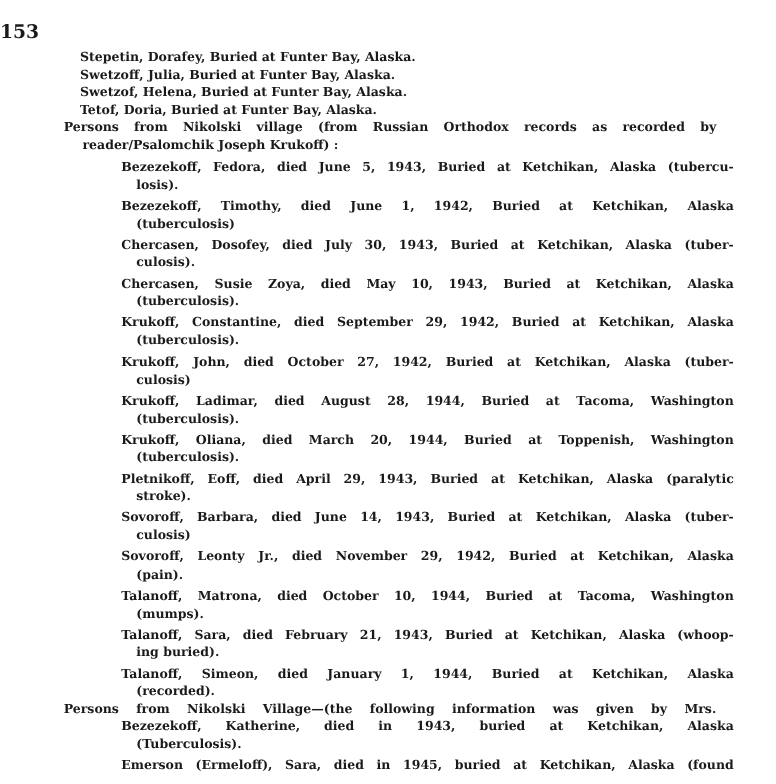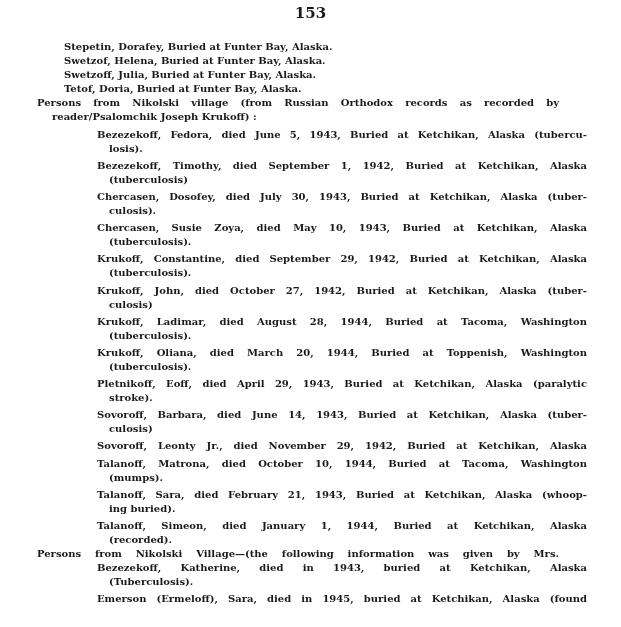--- a/index.html
+++ b/index.html
@@ -1,57 +1,57 @@
 <!DOCTYPE html>
 <html><head>
 <meta charset="utf-8">
 <style>
   html, body { margin: 0; padding: 0; background: #ffffff; }
   body { width: 621px; height: 627px; overflow: hidden; position: relative;
          font-family: "DejaVu Serif", "Liberation Serif", serif; color: #1a1a1a; }
   .page { position: absolute; left: 0; top: 0; width: 621px; height: 627px; }
-  .page-number { position: absolute; top: 4px; left: 0; width: 621px; text-align: center;
+  .page-number { position: absolute; top: 16px; left: 0; width: 621px; 
                  font-size: 15px; font-weight: bold; letter-spacing: 0px; }
   .body-text { position: absolute; top: 40px; left: 0; width: 621px; }
   .line { font-size: 10px; line-height: 14.1px; font-weight: bold; white-space: nowrap; }
   .simple { padding-left: 64px; }
-  .header { padding-left: 37px; width: 522px; }
+  .header { padding-left: 51px; width: 522px; }
   .entry { width: 490px; padding-left: 64px; margin-left: 33px; }
   .justify { text-align: justify; text-align-last: justify; white-space: normal; }
   .hang { display: block; }
   .cont { display: block; padding-left: 12px; text-align: center; text-align-last: left; }
   .header .cont { padding-left: 15px; }
   .entry-block { margin-bottom: 3px; }
 </style>
 </head>
 <body>
 
 <div class="page">
   <div class="page-number">153</div>
 
   <div class="body-text">
     <div>
       <div class="line simple">Stepetin, Dorafey, Buried at Funter Bay, Alaska.</div>
+      <div class="line simple">Swetzoff, Julia, Buried at Funter Bay, Alaska.</div>
       <div class="line simple">Swetzof, Helena, Buried at Funter Bay, Alaska.</div>
-      <div class="line simple">Swetzoff, Julia, Buried at Funter Bay, Alaska.</div>
       <div class="line simple">Tetof, Doria, Buried at Funter Bay, Alaska.</div>
     </div>
 
     <div class="line header entry-block">
       <span class="hang justify">Persons from Nikolski village (from Russian Orthodox records as recorded by</span>
       <span class="cont">reader/Psalomchik Joseph Krukoff) :</span>
     </div>
 
     <div>
       <div class="line entry entry-block">
           <span class="hang justify">Bezezekoff, Fedora, died June 5, 1943, Buried at Ketchikan, Alaska (tubercu-</span>
           <span class="cont">losis).</span>
         </div>
       <div class="line entry entry-block">
-          <span class="hang justify">Bezezekoff, Timothy, died September 1, 1942, Buried at Ketchikan, Alaska</span>
+          <span class="hang justify">Bezezekoff, Timothy, died June 1, 1942, Buried at Ketchikan, Alaska</span>
           <span class="cont">(tuberculosis)</span>
         </div>
       <div class="line entry entry-block">
           <span class="hang justify">Chercasen, Dosofey, died July 30, 1943, Buried at Ketchikan, Alaska (tuber-</span>
           <span class="cont">culosis).</span>
         </div>
       <div class="line entry entry-block">
           <span class="hang justify">Chercasen, Susie Zoya, died May 10, 1943, Buried at Ketchikan, Alaska</span>
           <span class="cont">(tuberculosis).</span>
         </div>
@@ -74,20 +74,21 @@
       <div class="line entry entry-block">
           <span class="hang justify">Pletnikoff, Eoff, died April 29, 1943, Buried at Ketchikan, Alaska (paralytic</span>
           <span class="cont">stroke).</span>
         </div>
       <div class="line entry entry-block">
           <span class="hang justify">Sovoroff, Barbara, died June 14, 1943, Buried at Ketchikan, Alaska (tuber-</span>
           <span class="cont">culosis)</span>
         </div>
       <div class="line entry entry-block">
           <span class="hang justify">Sovoroff, Leonty Jr., died November 29, 1942, Buried at Ketchikan, Alaska</span>
+          <span class="cont">(pain).</span>
         </div>
       <div class="line entry entry-block">
           <span class="hang justify">Talanoff, Matrona, died October 10, 1944, Buried at Tacoma, Washington</span>
           <span class="cont">(mumps).</span>
         </div>
       <div class="line entry entry-block">
           <span class="hang justify">Talanoff, Sara, died February 21, 1943, Buried at Ketchikan, Alaska (whoop-</span>
           <span class="cont">ing buried).</span>
         </div>
       <div class="line entry">

